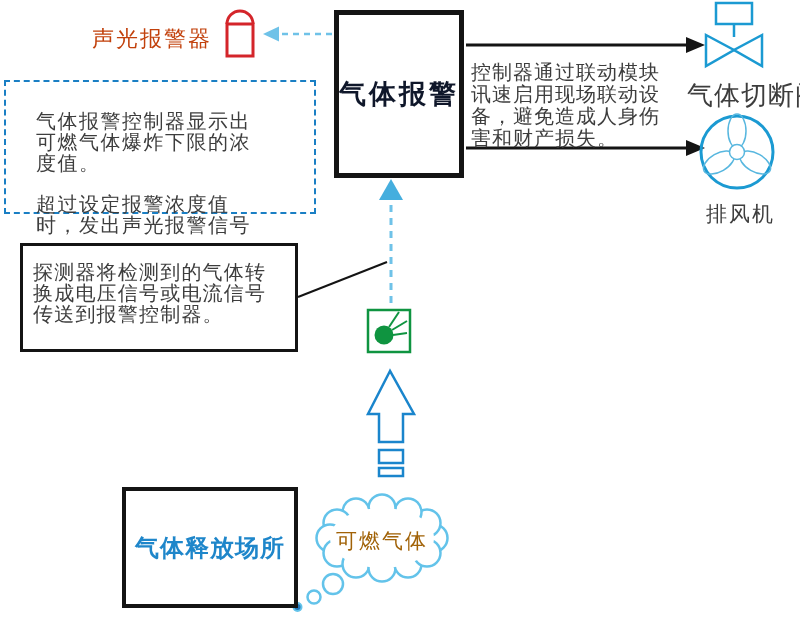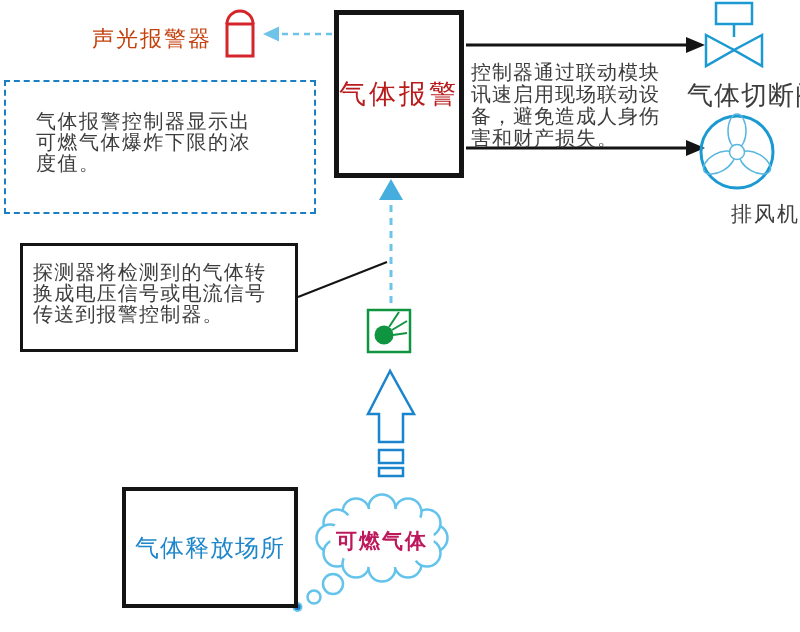--- a/index.html
+++ b/index.html
@@ -19,42 +19,42 @@
   }
   .alarm-info-box p{margin:16px;}
   .alarm-info-box p + p{margin-top:20px;}
   
   .controller-box{
     left:334px;top:10px;width:130px;height:168px;box-sizing:border-box;
     border:5px solid #141414;display:flex;flex-direction:column;
     align-items:center;justify-content:center;
   }
   .controller-box div{
-    color:#b91c1c;font-size:27px;font-weight:400;letter-spacing:3px;line-height:31px;white-space:nowrap;
+    color:#0f172a;font-size:27px;font-weight:700;letter-spacing:3px;line-height:31px;white-space:nowrap;
   }
   
   .linkage-note{left:471px;top:61px;width:196px;font-size:20px;letter-spacing:1px;line-height:22px;}
   
   .valve-label{left:687px;top:78px;font-size:26px;letter-spacing:1px;white-space:nowrap;}
-  .fan-label{left:706px;top:200px;font-size:21px;letter-spacing:2px;white-space:nowrap;margin-left:25px;}
+  .fan-label{left:706px;top:200px;font-size:21px;letter-spacing:2px;white-space:nowrap;}
   .detector-label{left:429px;top:312px;font-size:20px;letter-spacing:1.5px;line-height:22px;}
   
   .detector-note-box{
     left:20px;top:243px;width:278px;height:109px;box-sizing:border-box;
     border:3px solid #141414;padding:16px 9px 0 10px;
   }
   .detector-note-box p{margin:0;letter-spacing:1.2px;}
   
   .release-box{
     left:122px;top:487px;width:176px;height:121px;box-sizing:border-box;
     border:4px solid #141414;display:flex;align-items:center;justify-content:center;
   }
-  .release-box div{color:#1e86ca;font-size:24px;letter-spacing:1px;font-weight:400;white-space:nowrap;}
+  .release-box div{color:#1e86ca;font-size:24px;letter-spacing:1px;font-weight:700;white-space:nowrap;}
   
-  .cloud-label{left:336px;top:527px;font-size:21px;letter-spacing:2px;color:#be185d;font-weight:700;white-space:nowrap;}
+  .cloud-label{left:336px;top:527px;font-size:21px;letter-spacing:2px;color:#a16207;font-weight:400;white-space:nowrap;}
 </style>
 </head>
 <body>
 
 <div class="stage">
 
   <svg class="underlay" viewBox="0 0 800 632">
 
     <g fill="none" stroke="#d4252a" stroke-width="3">
       <path d="M227,24 a13,13 0 0 1 26,0"></path>
@@ -132,20 +132,21 @@
       <circle cx="333" cy="584" r="10"></circle>
       <circle cx="314" cy="597" r="6.5"></circle>
       <circle cx="297.5" cy="607" r="4" fill="#2277bb" stroke-width="2"></circle>
     </g>
   </svg>
 
   <div class="abs siren-label">声光报警器</div>
 
   <div class="abs alarm-info-box cn">
     <p>气体报警控制器显示出可燃气体爆炸下限的浓度值。</p>
+    <p>超过设定报警浓度值时，发出声光报警信号</p>
   </div>
 
   <div class="abs controller-box">
     <div>气体报警</div>
   </div>
 
   <div class="abs linkage-note">控制器通过联动模块讯速启用现场联动设备，避免造成人身伤害和财产损失。</div>
 
   <div class="abs valve-label">气体切断阀</div>
   <div class="abs fan-label">排风机</div>

